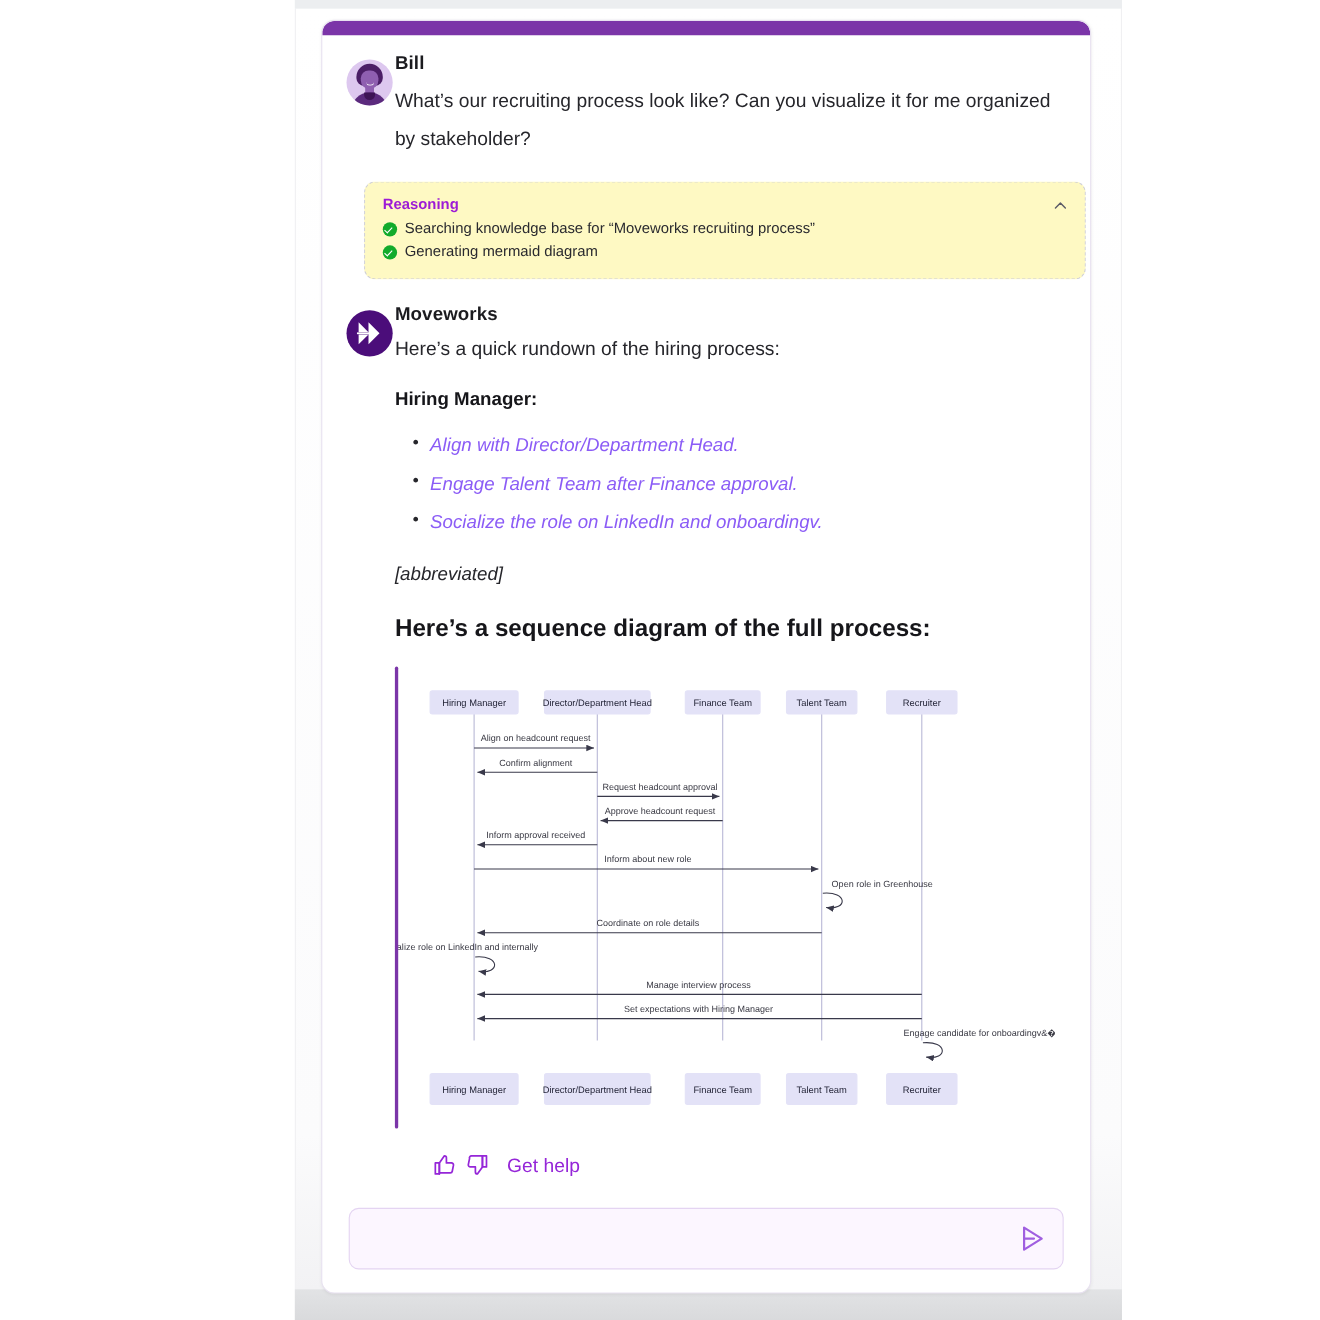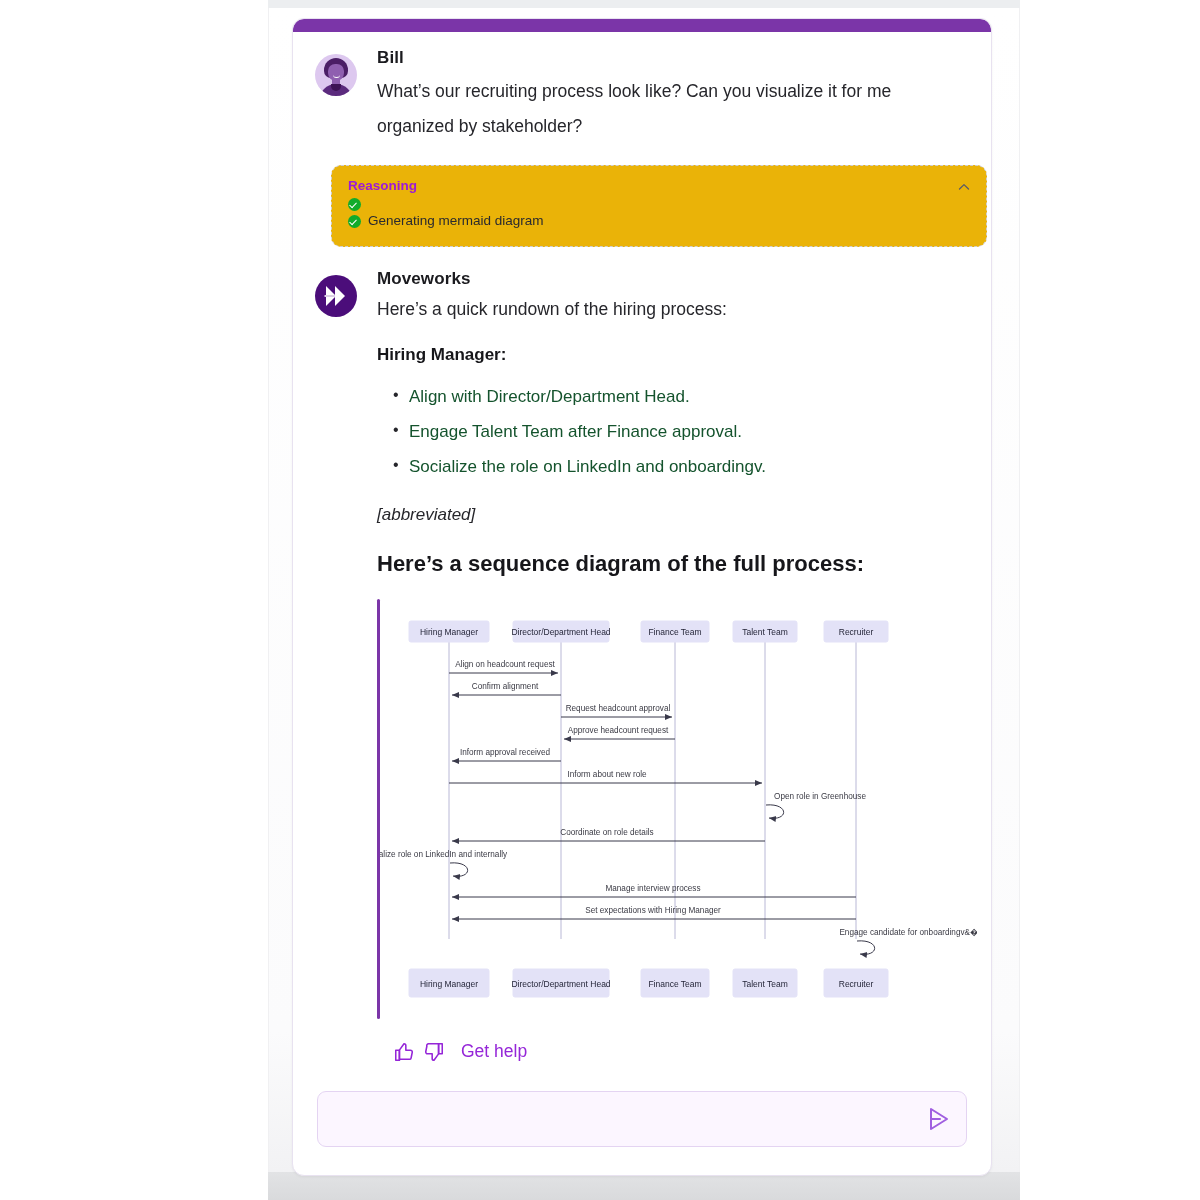--- a/index.html
+++ b/index.html
@@ -36,21 +36,21 @@
     box-shadow:0 1px 3px rgba(0,0,0,.05);
   }
   #card-header-bar {
     height:13px; width:100%;
     background:#7b35a8;
     border-radius:11px 11px 0 0;
   }
   .card-body { padding:0 22px; position:relative; }
 
   
-  .msg { display:flex; gap:18px; margin-top:16px; }
+  .msg { display:flex; margin-top:16px; }
   .avatar-col { width:44px; flex:0 0 44px; padding-top:6px; }
   .msg-col { flex:1; min-width:0; }
 
   .avatar {
     width:42px; height:42px; border-radius:50%;
     background:#ddc8ef; position:relative; overflow:hidden;
     display:block;
   }
   .avatar .hair {
     position:absolute; left:9px; top:4px; width:24px; height:20px;
@@ -89,21 +89,21 @@
   .msg-text {
     font-size:17.5px; color:#26262b; line-height:1.95; margin:0;
     font-weight:400;
   }
 
   
   #reasoning-panel {
     margin:22px 0 0 16px;
     border:1px dashed #cfcfd6;
     border-radius:10px;
-    background:#eab308;
+    background:#fef9c3;
     padding:12px 16px 14px 16px;
     position:relative;
     width:656px;
   }
   #reasoning-title {
     color:#9d1bd6; font-weight:bold; font-size:13.5px; margin-bottom:5px;
   }
   #reasoning-collapse {
     position:absolute; right:14px; top:13px; cursor:pointer;
     width:16px; height:16px;
@@ -122,22 +122,22 @@
     width:3.4px; height:6px;
     border:solid #fff; border-width:0 1.6px 1.6px 0;
     transform:rotate(43deg);
   }
 
   
   .answer-intro { font-size:17.5px; color:#26262b; margin:4px 0 0 0; line-height:1.6;}
   .answer-h { font-size:17px; font-weight:bold; color:#16161a; margin:22px 0 0 0; }
   ul.bullets { margin:14px 0 0 0; padding:0 0 0 16px; list-style:none; }
   ul.bullets li {
-    font-size:17px; color:#14532d; line-height:2.07;
-    position:relative; padding-left:16px;
+    font-size:17px; color:#8b5cf6; line-height:2.07;
+    position:relative; padding-left:16px;font-style:italic;
   }
   ul.bullets li:before {
     content:"\2022"; position:absolute; left:0; top:-1px; color:#26262b; font-size:16px;
   }
   .abbrev { font-style:italic; font-size:17px; color:#26262b; margin:20px 0 0 0; }
   .seq-h { font-size:22px; font-weight:bold; color:#16161a; margin:26px 0 0 0; }
 
   
   #diagram-block {
     margin:22px 0 0 0; position:relative;
@@ -220,20 +220,21 @@
       <div id="reasoning-title">Reasoning</div>
 
       <span id="reasoning-collapse">
         <svg width="16" height="16" viewBox="0 0 16 16">
           <path d="M3.5 10 L8 5.6 L12.5 10" fill="none" stroke="#5a5a66" stroke-width="1.3" stroke-linecap="round" stroke-linejoin="round"></path>
         </svg>
       </span>
 
       <div class="reason-row">
         <span class="check-dot"></span>
+        <span>Searching knowledge base for “Moveworks recruiting process”</span>
       </div>
       <div class="reason-row">
         <span class="check-dot"></span>
         <span>Generating mermaid diagram</span>
       </div>
     </div>
 
     <div class="msg" style="margin-top:22px;">
       <div class="avatar-col">
         <span class="mw-logo">

